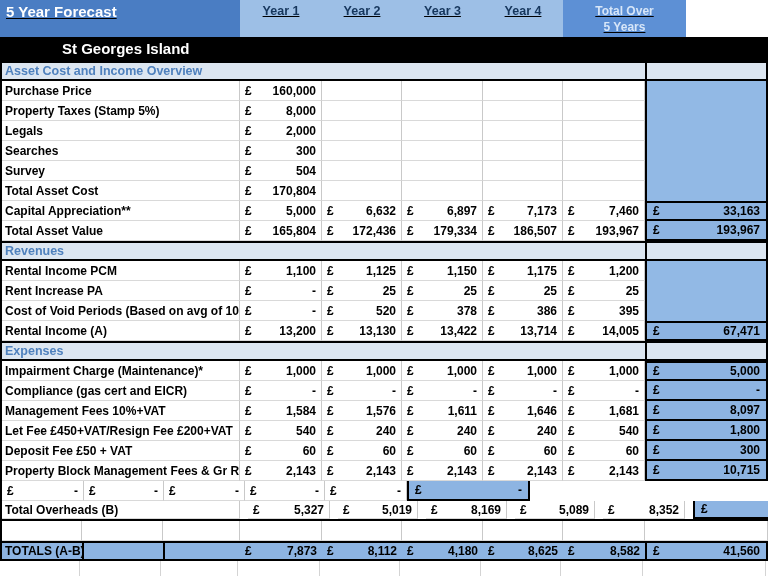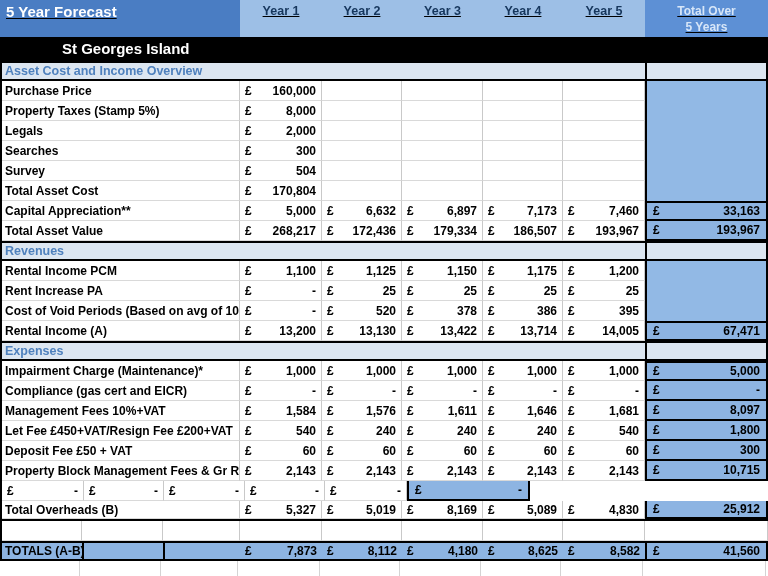--- a/index.html
+++ b/index.html
@@ -22,21 +22,21 @@
   .row.section{border-top:2px solid #000;border-bottom:2px solid #000;background:#dce6f1;}
   .section-label{width:643px;color:#4f81bd;font-weight:700;font-size:12.5px;padding-left:3px;}
   .section-fill{width:123px;background:#dce6f1;border-left:2px solid #000;border-right:2px solid #000;}
   .c-label{width:238px;font-size:12px;font-weight:600;padding-left:3px;border-right:1px solid #c9c9c9;border-bottom:1px solid #d9d9d9;white-space:nowrap;overflow:hidden;}
   .c-year{justify-content:space-between;padding:0 5px;font-size:12px;font-weight:700;border-right:1px solid #c9c9c9;border-bottom:1px solid #d9d9d9;}
   .c-total{width:123px;justify-content:space-between;padding:0 6px;font-size:12px;font-weight:700;}
   .t-light{background:#92b9e5;border-left:2px solid #000;border-right:2px solid #000;}
   .t-bordered{background:#8db4e2;border-left:2px solid #000;border-right:2px solid #000;border-bottom:2px solid #000;}
   .t-first{border-top:2px solid #000;}
   .c-grid{border-right:1px solid #c9c9c9;border-bottom:1px solid #d9d9d9;}
-  .row.bb{border-bottom:2px solid #000;}
+  .row.bb{border-bottom:2px solid #000;gap:8px;}
   
   .row.totals{border-top:2px solid #000;border-bottom:2px solid #000;background:#8db4e2;}
   .totals .cell{border:none;}
   .totals .cell + .cell{border-left:2px solid #000;}
   .totals-label{width:80px;font-size:12px;font-weight:700;padding-left:3px;white-space:nowrap;}
   .totals .t-grand{border-right:2px solid #000;background:#8db4e2;}
   
   .strip{display:flex;height:15px;}
   .strip .sc{border-right:1px solid #d4d4d4;flex:none;height:15px;}
   .cur{font-weight:700;}
@@ -47,21 +47,20 @@
 
 <div class="sheet">
 
   <div class="hdr">
     <div class="hdr-title">5 Year Forecast</div>
     <div style="display:flex">
         <div class="hdr-year" style="width: 82px;">Year 1</div>
         <div class="hdr-year" style="width: 80px;">Year 2</div>
         <div class="hdr-year" style="width: 81px;">Year 3</div>
         <div class="hdr-year" style="width: 80px;">Year 4</div>
-        <div class="hdr-year" style="width: 82px;">Year 5</div>
       </div>
     <div class="hdr-total">
       <div>Total Over</div>
       <div>5 Years</div>
     </div>
   </div>
 
   <div class="banner">St Georges Island</div>
 
   <div class="rows">
@@ -165,21 +164,21 @@
         </div>
         <div class="cell c-total t-bordered t-first">
           <div class="cur">£</div>
           <div class="val">33,163</div>
         </div>
       </div>
       <div class="row data">
         <div class="cell c-label">Total Asset Value</div>
         <div class="cell c-year" style="width: 82px;">
           <div class="cur">£</div>
-          <div class="val">268,217</div>
+          <div class="val">165,804</div>
         </div>
         <div class="cell c-year" style="width: 80px;">
           <div class="cur">£</div>
           <div class="val">172,436</div>
         </div>
         <div class="cell c-year" style="width: 81px;">
           <div class="cur">£</div>
           <div class="val">179,334</div>
         </div>
         <div class="cell c-year" style="width: 80px;">
@@ -503,21 +502,21 @@
         <div class="cell c-year" style="width: 81px;">
           <div class="cur">£</div>
           <div class="val">8,169</div>
         </div>
         <div class="cell c-year" style="width: 80px;">
           <div class="cur">£</div>
           <div class="val">5,089</div>
         </div>
         <div class="cell c-year" style="width: 82px;">
           <div class="cur">£</div>
-          <div class="val">4,830</div>
+          <div class="val">8,352</div>
         </div>
         <div class="cell c-total t-bordered">
           <div class="cur">£</div>
           <div class="val">25,912</div>
         </div>
       </div>
       <div class="row empty">
         <div class="cell c-grid" style="width: 80px;"></div>
         <div class="cell c-grid" style="width: 81px;"></div>
         <div class="cell c-grid" style="width: 77px;"></div>

